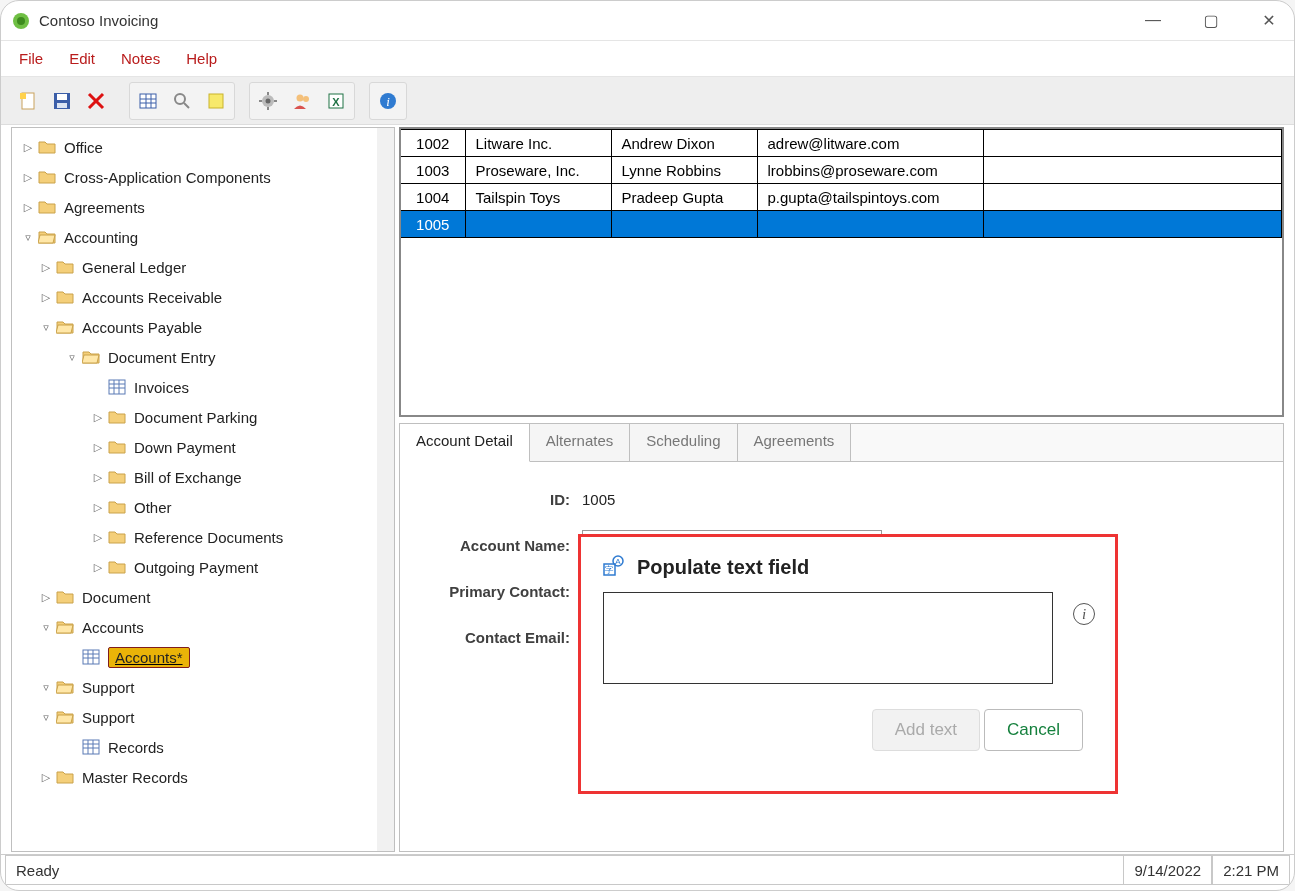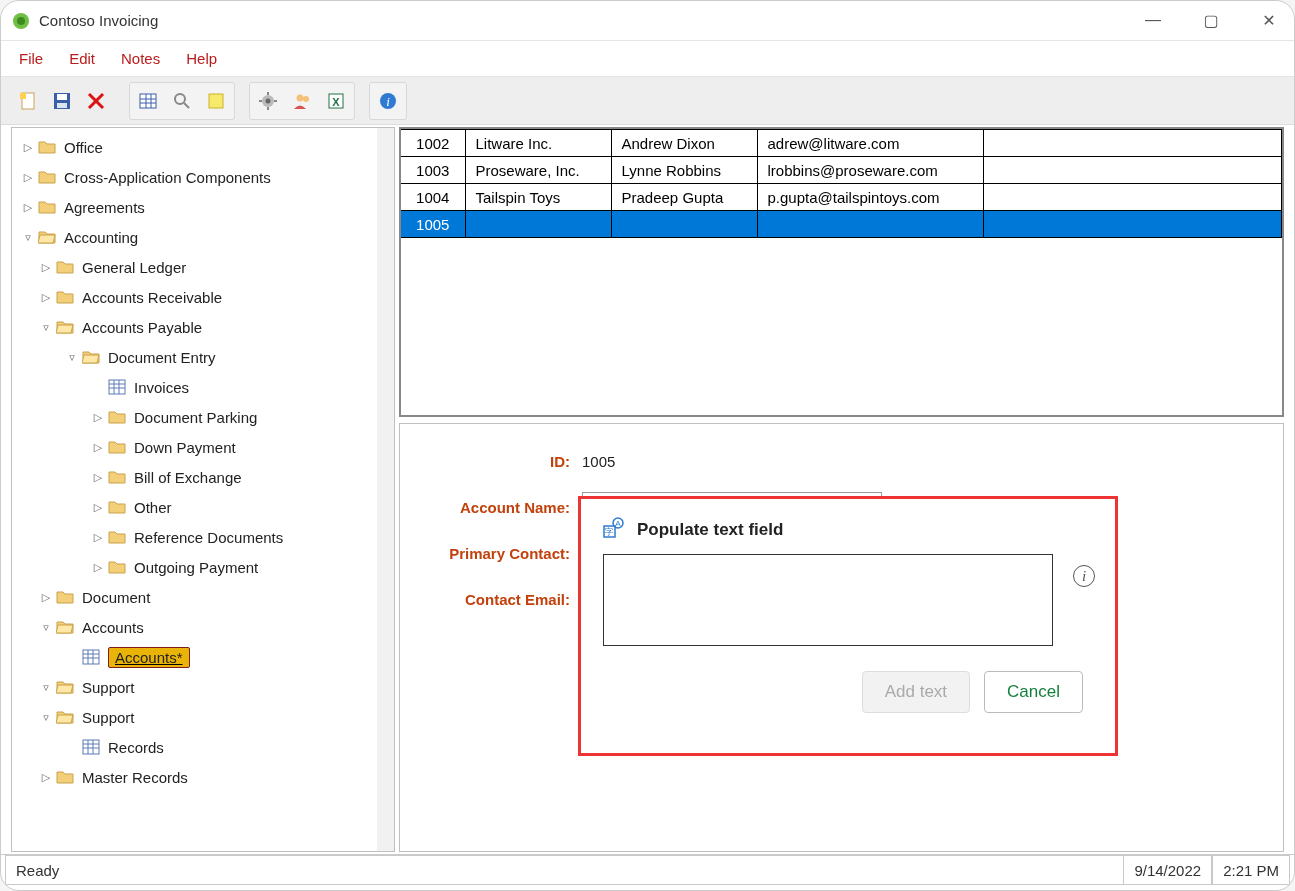--- a/index.html
+++ b/index.html
@@ -156,41 +156,41 @@
   color:#222;
   border-bottom:1px solid #fff;
   margin-bottom:-1px;
 }
 .detail-form{
   padding: 14px 12px;
   position:relative;
   flex:1;
 }
 .form-row{ display:flex; align-items:center; height:46px;}
-.form-row label{ width:170px; text-align:right; font-weight:600; color:#c2410c; padding-right:12px;}
+.form-row label{ width:170px; text-align:right; font-weight:600; color:#404040; padding-right:12px;}
 .form-row .val{ color:#222;}
 .form-row input[type=text]{
   width:300px; height:30px; border:1px solid #999; padding:2px 6px; font-size:14px;
 }
 
 .popup{
   position:absolute;
   left:178px; top:72px;
   width:540px; height:260px;
   border:3px solid #e33;
   background:#fff;
   padding:18px 22px 16px 22px;
 }
 .popup-title-row{display:flex;align-items:center;gap:12px;margin-bottom:12px}
-.popup-title{font-size:17px;font-weight:600;color:#222}
+.popup-title{font-size:20px;font-weight:600;color:#222}
 .popup textarea{
   width:450px;height:92px;border:1px solid #333;resize:none;font-size:14px;padding:6px;font-family:inherit;
 }
 .popup .info-icn{position:absolute;right:20px;top:66px;width:22px;height:22px;border:1.5px solid #555;border-radius:50%;display:flex;align-items:center;justify-content:center;color:#555;font-style:italic;font-family:serif}
-.popup-btns{display:flex;justify-content:flex-end;gap:14px;margin-top:22px;padding-right:10px}
+.popup-btns{display:flex;justify-content:flex-end;gap:4px;margin-top:22px;padding-right:10px}
 .popup-btns button{
   height:42px;padding:0 22px;font-size:17px;border-radius:4px;border:1px solid #bbb;background:#fff;color:#15803d;
 }
 .popup-btns button.disabled{background:#f2f2f2;color:#aaa;border-color:#ddd}
 
 .statusbar{
   height:36px;border-top:1px solid #ccc;display:flex;align-items:flex-start;padding:0 4px;
 }
 .statusbar .cell{border:1px solid #c8c8c8;height:30px;display:flex;align-items:center;padding:0 10px;color:#333}
 .statusbar .cell.main{flex:1;border-right:none}
@@ -560,20 +560,26 @@
                 <td class="col-name"></td>
                 <td class="col-contact"></td>
                 <td class="col-email"></td>
                 <td class=""></td>
               </tr>
             </tbody>
           </table>
       </div>
 
       <div class="tabs-area">
+        <div class="tab-strip">
+          <div class="tab active">Account Detail</div>
+          <div class="tab">Alternates</div>
+          <div class="tab">Scheduling</div>
+          <div class="tab">Agreements</div>
+        </div>
         <div class="detail-form">
           <div class="form-row">
             <label>ID:</label>
             <span class="val">1005</span>
           </div>
           <div class="form-row">
             <label>Account Name:</label>
             <input type="text" value="" style="">
           </div>
           <div class="form-row">

